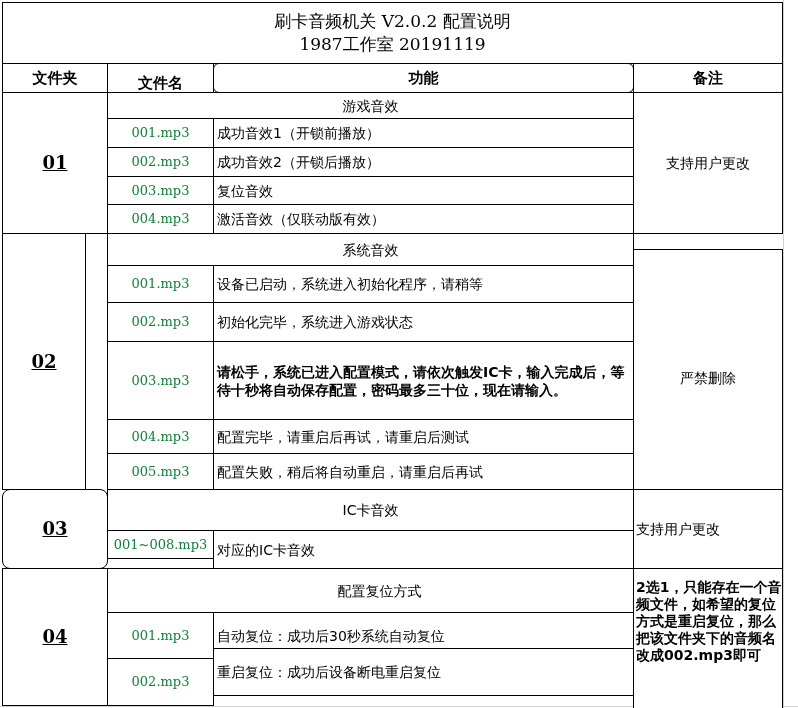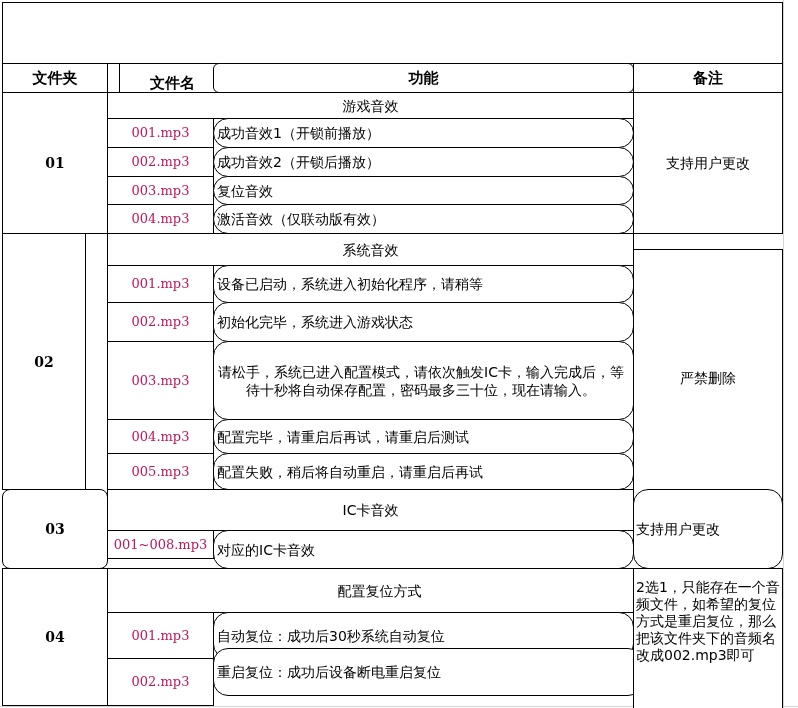--- a/index.html
+++ b/index.html
@@ -2,39 +2,41 @@
 <html><head>
 <meta charset="utf-8">
 <style>
   html, body { margin:0; padding:0; background:#ffffff; }
   body { width:798px; height:708px; position:relative; overflow:hidden;
          font-family:"DejaVu Sans", sans-serif; color:#000; }
   .gridline { position:absolute; background:#d4d4d4; }
   .cell { position:absolute; box-sizing:border-box; border:1px solid #000;
           display:flex; align-items:center; font-size:14px; line-height:18px; background:#fff; }
   .c { justify-content:center; text-align:center; }
-  .l { justify-content:flex-start; padding-left:3px; text-align:center;border-radius:15px; }
-  .mono { font-family:"DejaVu Serif", serif; font-size:13px; color:#be185d; }
-  .bold { font-weight:bold; font-family:"DejaVu Serif", serif; font-size:14px; }
+  .l { justify-content:flex-start; padding-left:3px; text-align:left; }
+  .mono { font-family:"DejaVu Serif", serif; font-size:13px; color:#15803d; }
+  .bold { font-weight:bold; font-family:"DejaVu Serif", serif; font-size:18px;text-decoration:underline; }
   .title { font-family:"DejaVu Serif", serif; font-size:17px; line-height:23px; flex-direction:column; justify-content:center; }
   .hdr { font-size:15px; font-weight:bold; }
-  .wrap { white-space:normal; }
+  .wrap { white-space:normal;font-weight:bold; }
   .note { font-size:14px; line-height:17px; align-items:flex-start; padding-top:10px; padding-left:2px; }
 </style>
 </head>
 <body>
 
 <div class="gridline" style="left:783px;top:0;width:1px;height:708px;"></div>
 <div class="gridline" style="left:0;top:706px;width:798px;height:1px;"></div>
 
 <div class="cell c title" style="left:2px;top:2px;width:781px;height:62px;">
+  <div>刷卡音频机关 V2.0.2 配置说明</div>
+  <div>1987工作室 20191119</div>
 </div>
 
 <div class="cell c hdr" style="left:2px;top:63px;width:106px;height:30px;">文件夹</div>
-<div class="cell c hdr" style="left:119px;top:63px;width:107px;height:39px;">文件名</div>
+<div class="cell c hdr" style="left:107px;top:63px;width:107px;height:39px;">文件名</div>
 <div class="cell c hdr" style="left:213px;top:63px;width:421px;height:30px;border-radius:6px;">功能</div>
 <div class="cell c hdr" style="left:633px;top:63px;width:150px;height:30px;">备注</div>
 
 <div class="cell c bold" style="left:2px;top:92px;width:106px;height:142px;">01</div>
 <div class="cell c" style="left:107px;top:92px;width:527px;height:27px;">游戏音效</div>
 <div class="cell c mono" style="left:107px;top:118px;width:107px;height:30px;">001.mp3</div>
 <div class="cell l" style="left:213px;top:118px;width:421px;height:30px;">成功音效1（开锁前播放）</div>
 <div class="cell c mono" style="left:107px;top:147px;width:107px;height:30px;">002.mp3</div>
 <div class="cell l" style="left:213px;top:147px;width:421px;height:30px;">成功音效2（开锁后播放）</div>
 <div class="cell c mono" style="left:107px;top:176px;width:107px;height:29px;">003.mp3</div>

